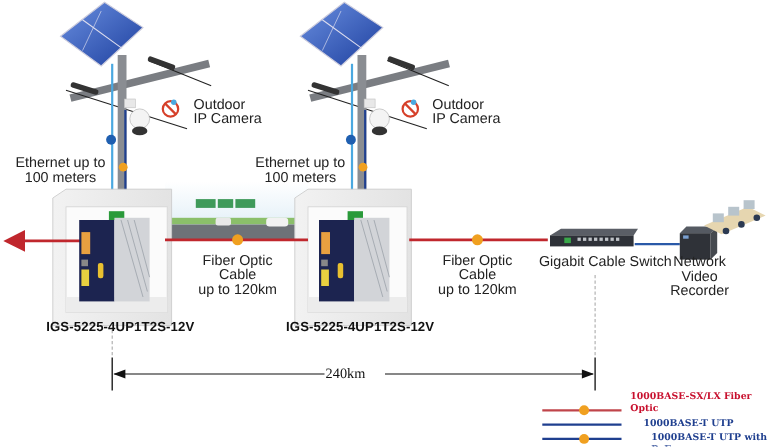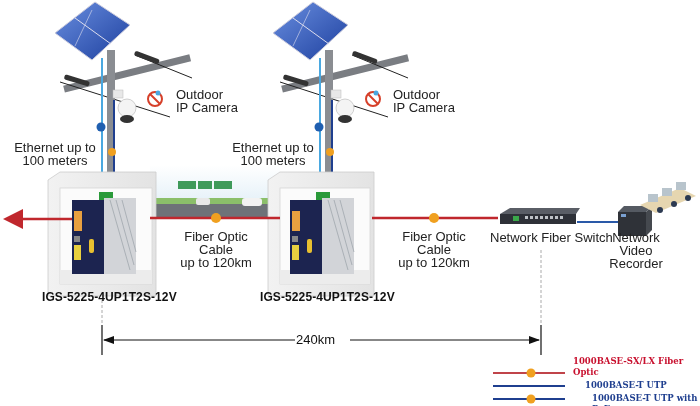--- a/index.html
+++ b/index.html
@@ -240,23 +240,23 @@
 
 <div class="abs lbl center" style="left:166px; top:230px; width:100px;">
   <div>Fiber Optic Cable</div>
   <div>up to 120km</div>
 </div>
 <div class="abs lbl center" style="left:384px; top:230px; width:100px;">
   <div>Fiber Optic Cable</div>
   <div>up to 120km</div>
 </div>
 
-<div class="abs lbl" style="left:490px; top:231px;">Network Fiber Switch</div>
+<div class="abs lbl" style="left:490px; top:231px;">Gigabit Cable Switch</div>
 <div class="abs lbl center" style="left:596px; top:231px; width:80px;">
   <div>Network Video</div>
   <div>Recorder</div>
 </div>
 
-<div class="abs" style="left:296px; top:332px; font-family:Liberation Sans, sans-serif; font-size:13px; color:#111;">240km</div>
+<div class="abs" style="left:296px; top:332px; font-family:Liberation Serif, serif; font-size:13px; color:#111;">240km</div>
 
 <div class="abs legend-text" style="left:573px; top:356px; color:#c8102e;">1000BASE-SX/LX Fiber Optic</div>
 <div class="abs legend-text" style="left:573px; top:380px; color:#1f3f8f;margin-left:12px;">1000BASE-T UTP</div>
 <div class="abs legend-text" style="left:573px; top:393px; color:#1f3f8f;margin-left:19px;">1000BASE-T UTP with PoE</div>
 
 </body></html>

